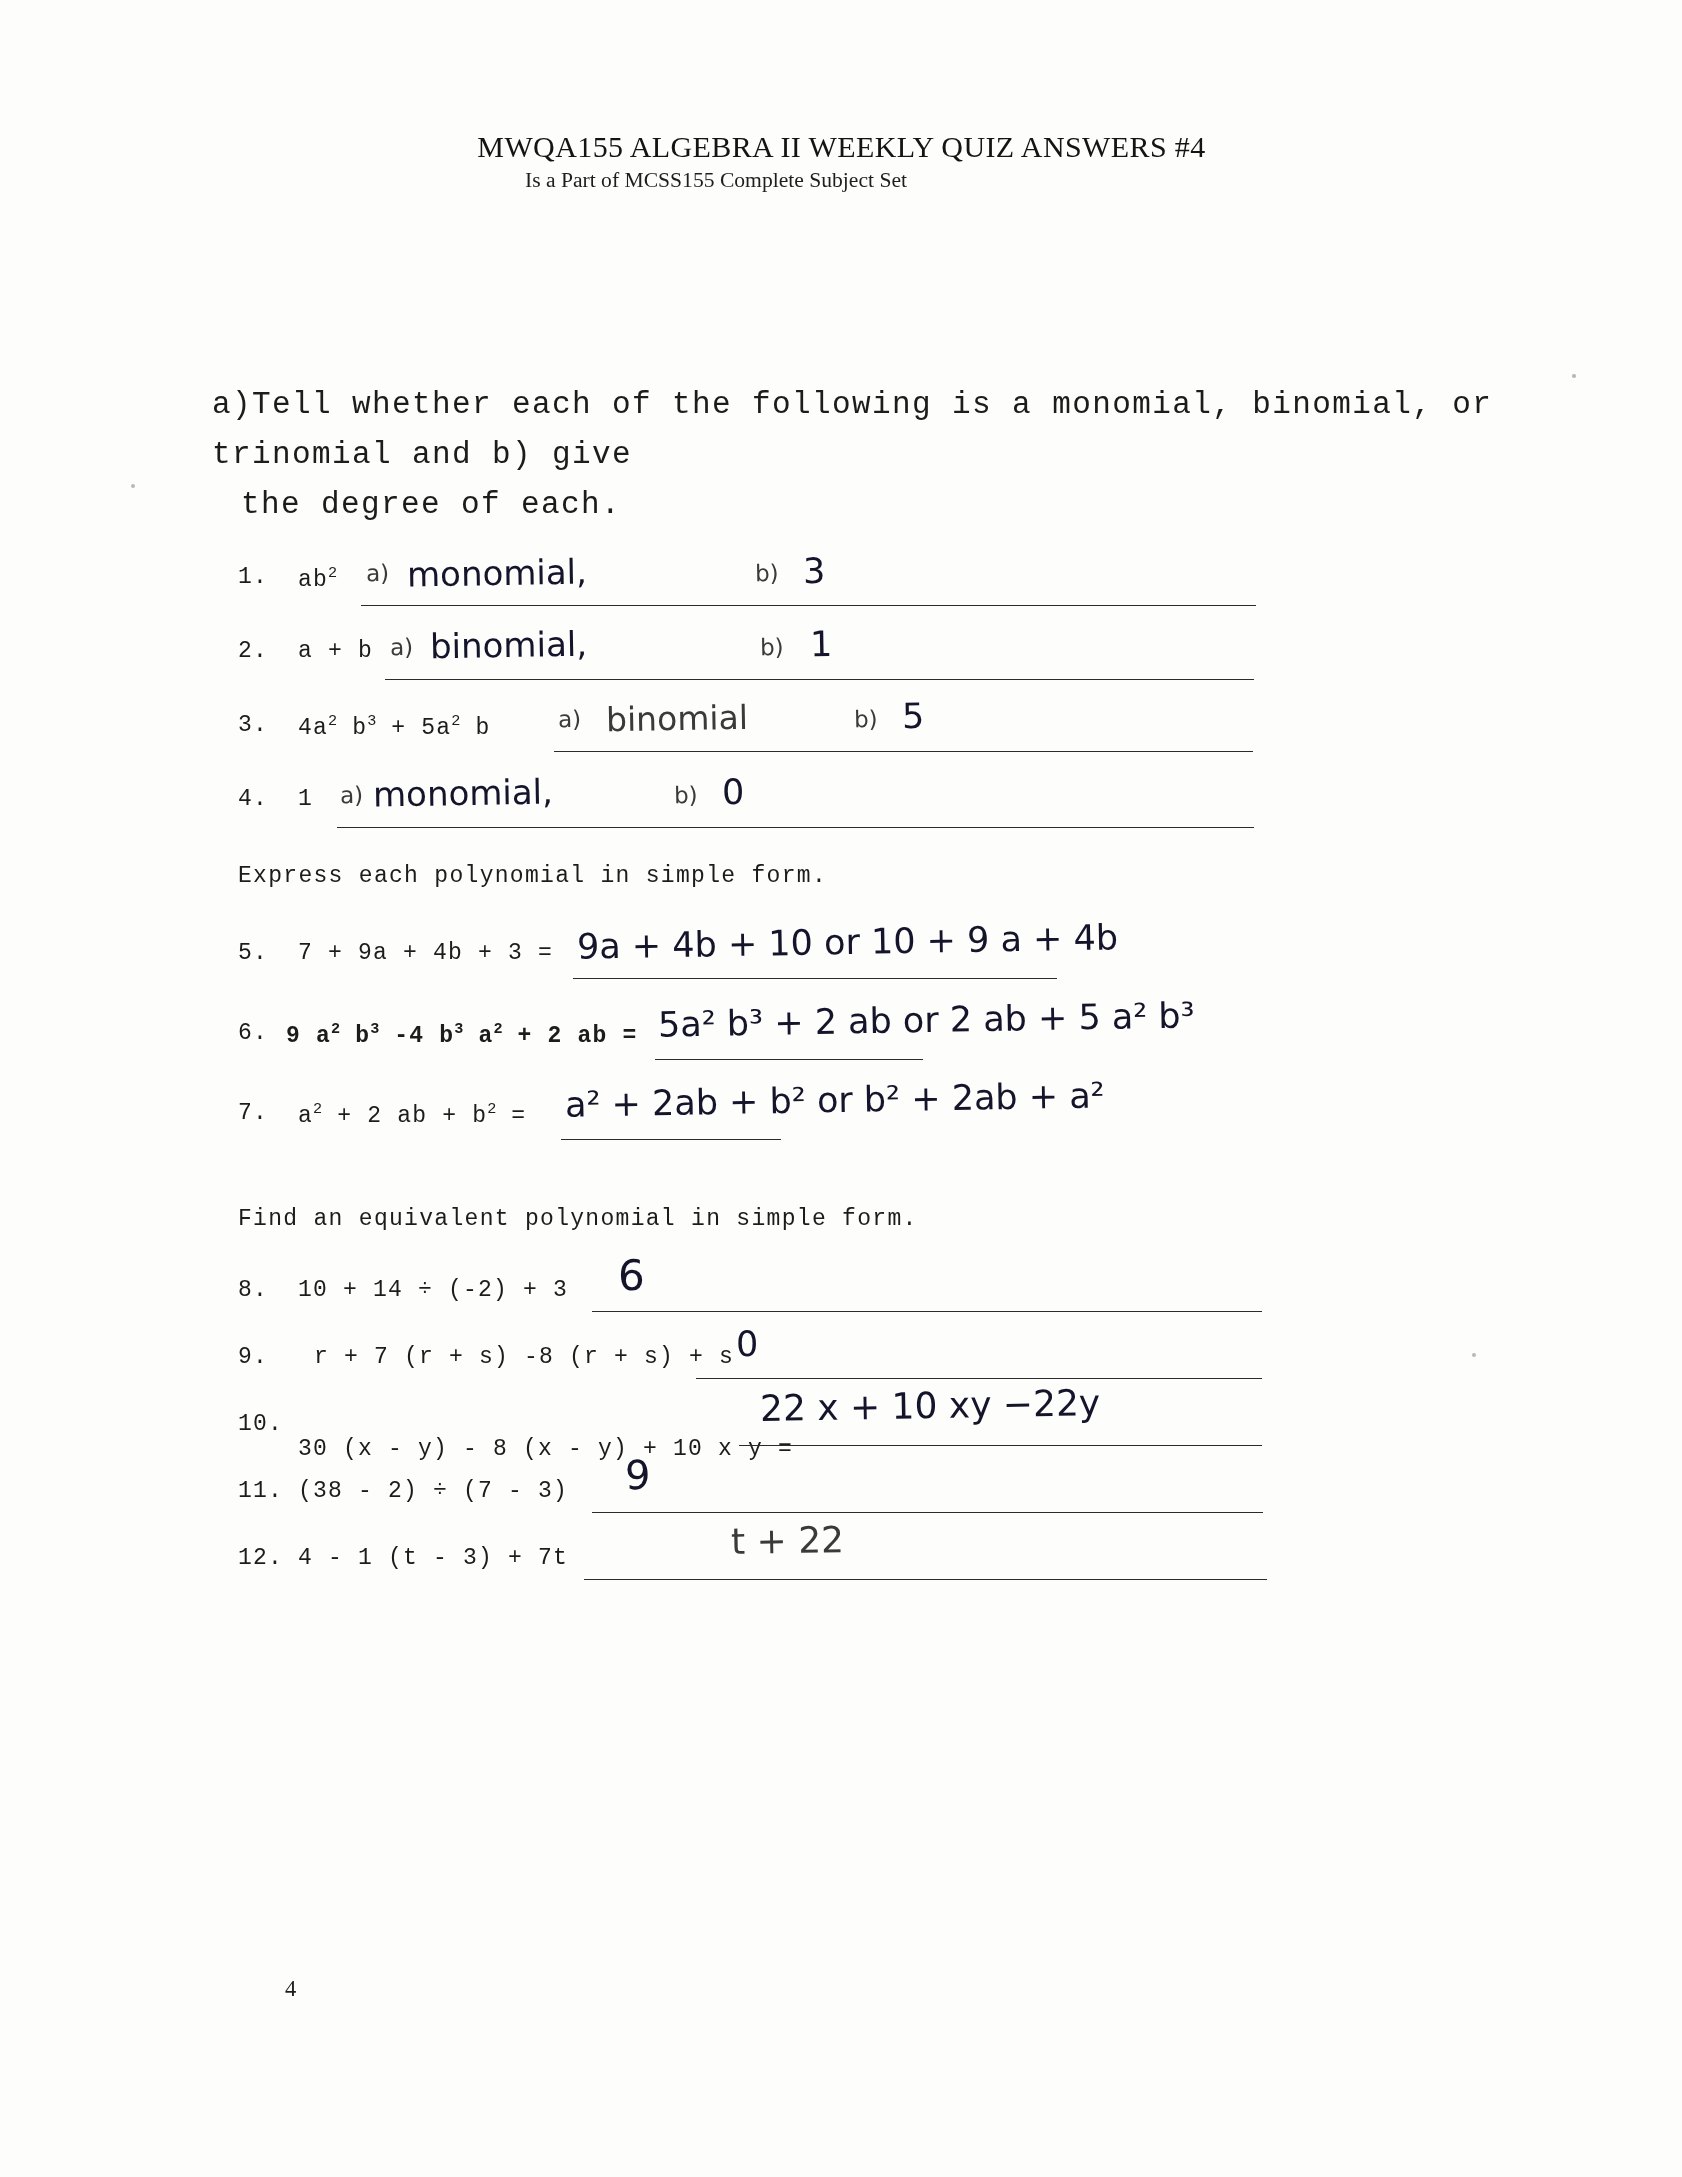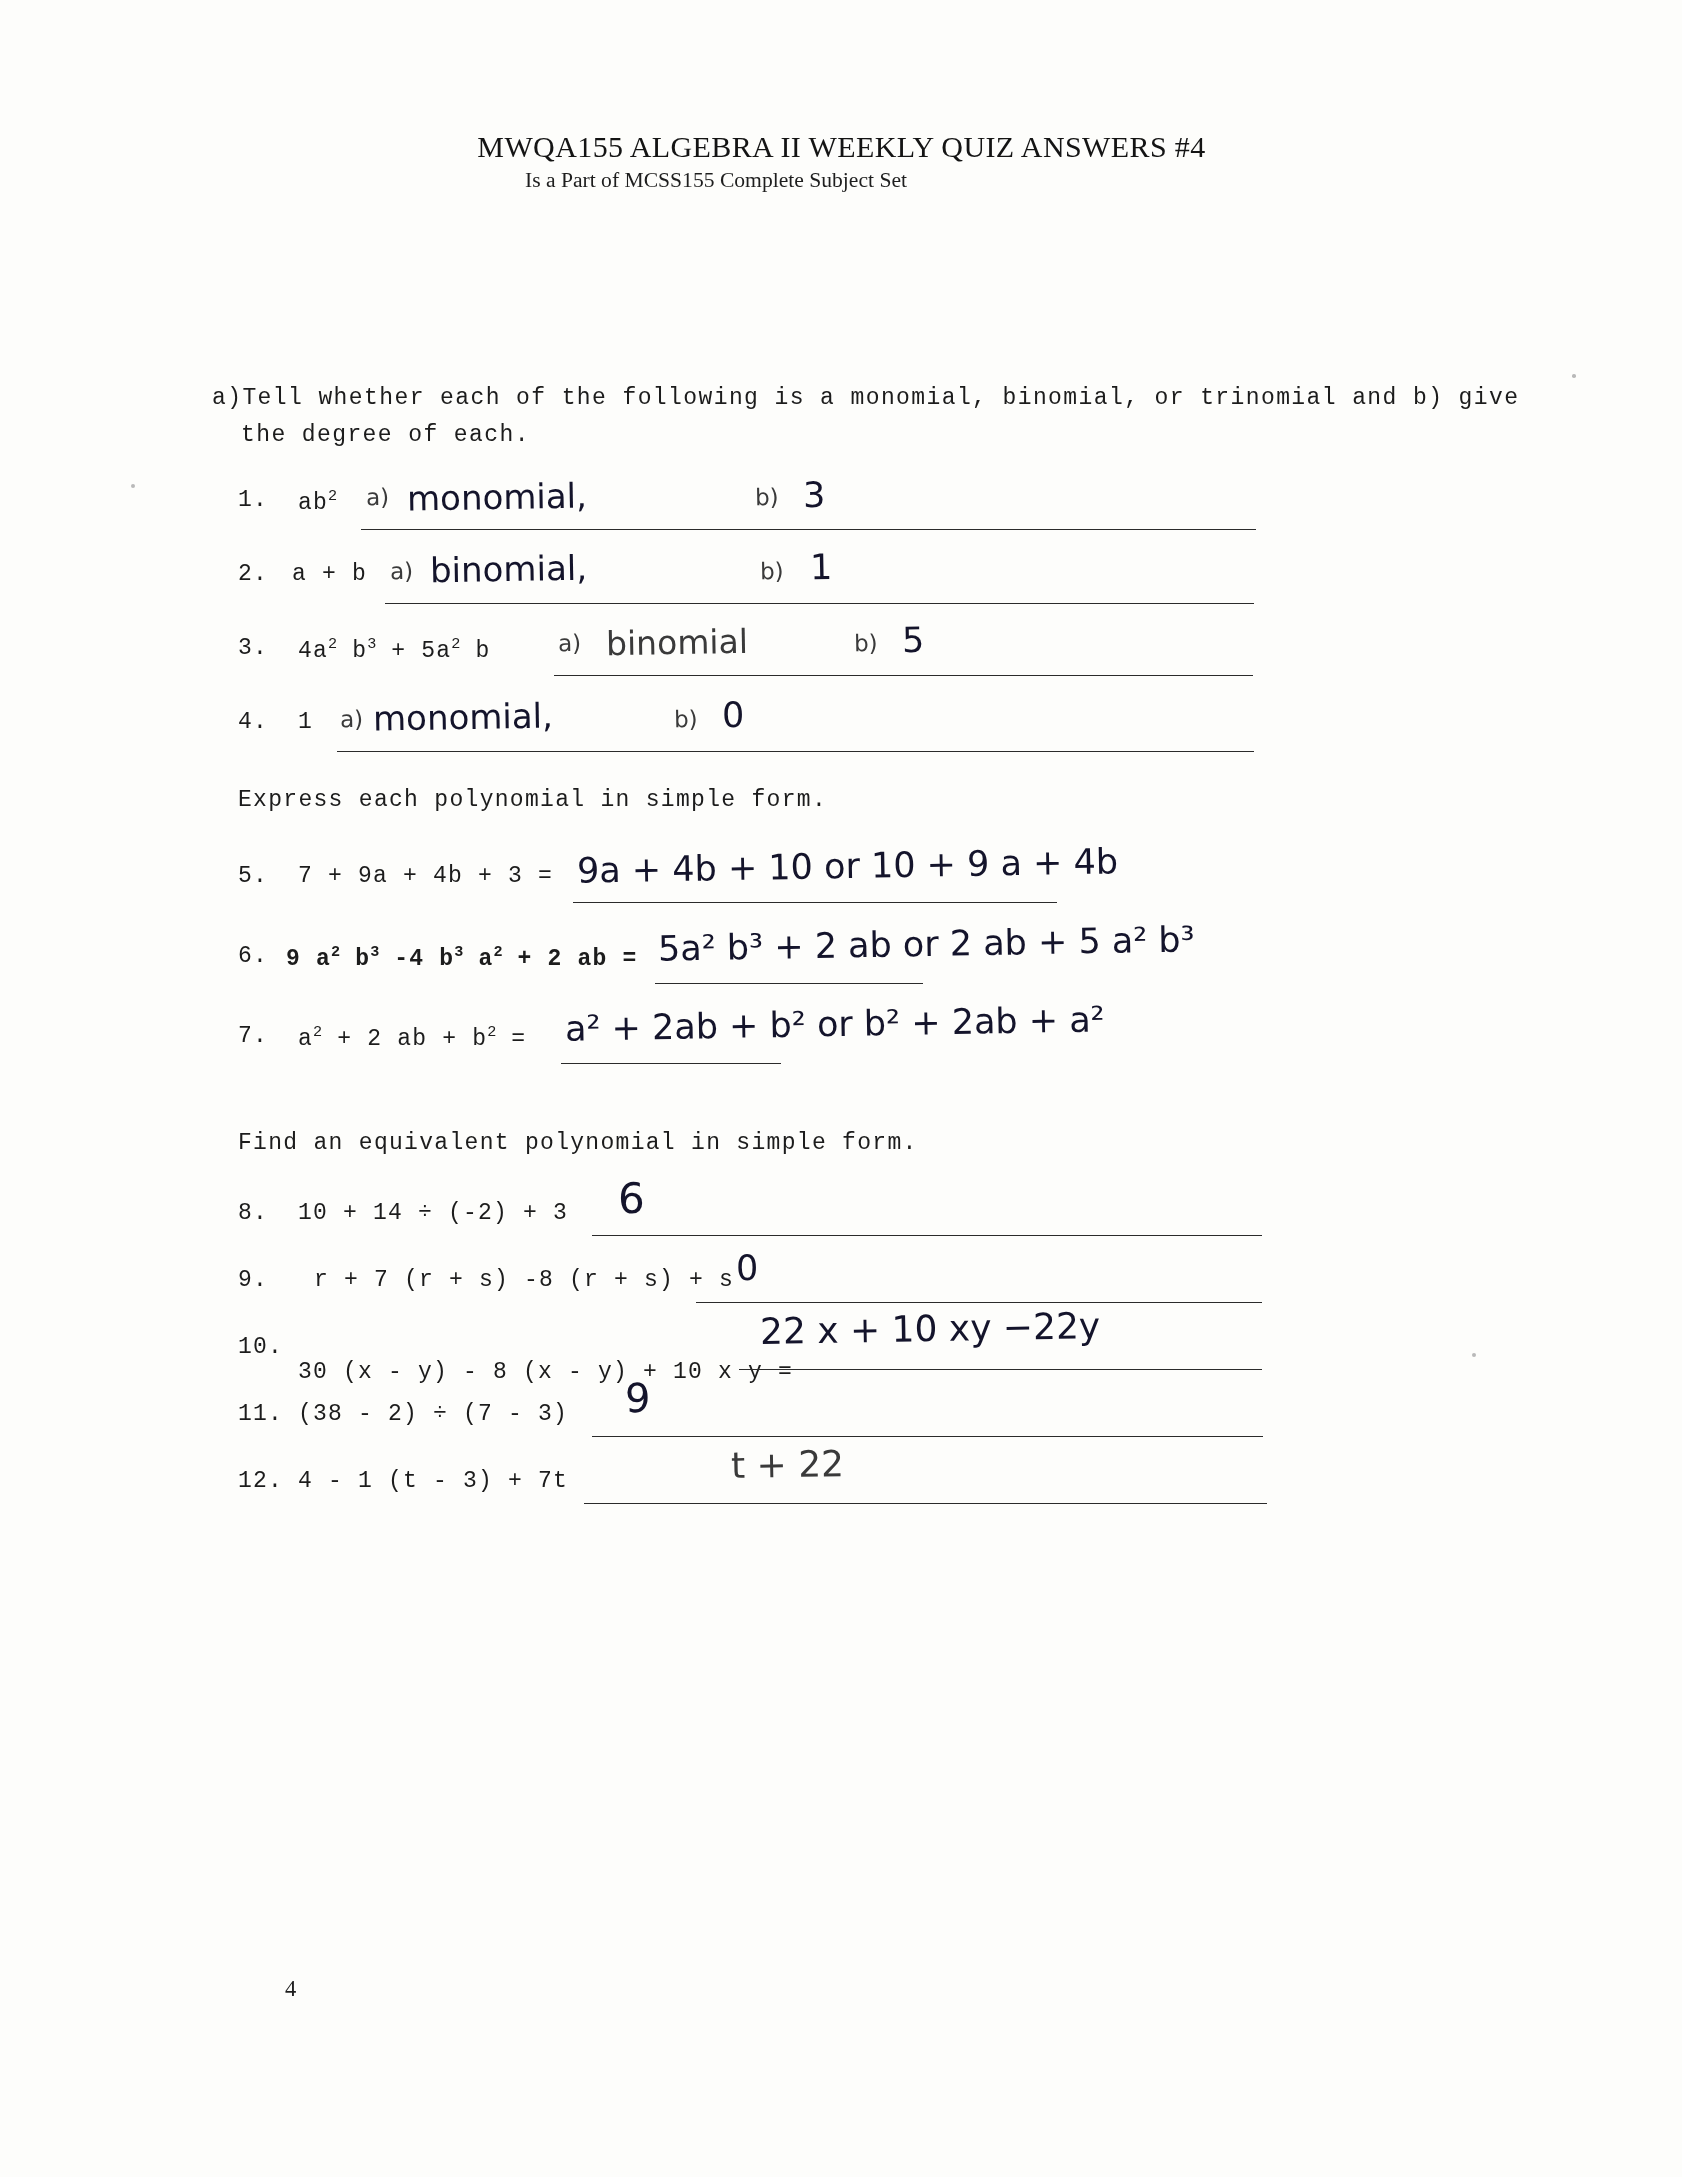--- a/index.html
+++ b/index.html
@@ -48,21 +48,21 @@
   
   .content {
     position: absolute;
     top: 380px;
     left: 212px;
     width: 1349px;
   }
 
   .instr {
     font-family: "Liberation Mono", monospace;
-    font-size: 23px;
+    font-size: 31px;
     letter-spacing: 1.4px;
     color: #1c1c1c;
     line-height: 1.62;
   }
   .instr .indent2 {
     display: block;
     padding-left: 29px;
   }
 
   .qlist {
@@ -165,21 +165,21 @@
         <span class="stem" style="left:86px;">ab<sup>2</sup></span>
         <span class="hw light" style="left:154px; top:12px; font-size:23px;">a)</span>
         <span class="hw" style="left:195px; top:5.2px; font-size:34px;">monomial,</span>
         <span class="hw light" style="left:543px; top:12px; font-size:23px;">b)</span>
         <span class="hw" style="left:591px; top:3.5px; font-size:35px;">3</span>
         <div class="rule" style="left:149px; top:57px; width:895px;"></div>
       </div>
 
       <div class="qrow" style="height:74px;">
         <span class="num">2.</span>
-        <span class="stem" style="left:80px;">a + b</span>
+        <span class="stem" style="left:86px;">a + b</span>
         <span class="hw light" style="left:178px; top:12px; font-size:23px;">a)</span>
         <span class="hw" style="left:218px; top:3.5px; font-size:34px;">binomial,</span>
         <span class="hw light" style="left:548px; top:12px; font-size:23px;">b)</span>
         <span class="hw" style="left:598px; top:1.7px; font-size:35px;">1</span>
         <div class="rule" style="left:173px; top:57px; width:869px;"></div>
       </div>
 
       <div class="qrow" style="height:74px;">
         <span class="num">3.</span>
         <span class="stem" style="left:86px;">4a<sup>2</sup> b<sup>3</sup> + 5a<sup>2</sup> b</span>

